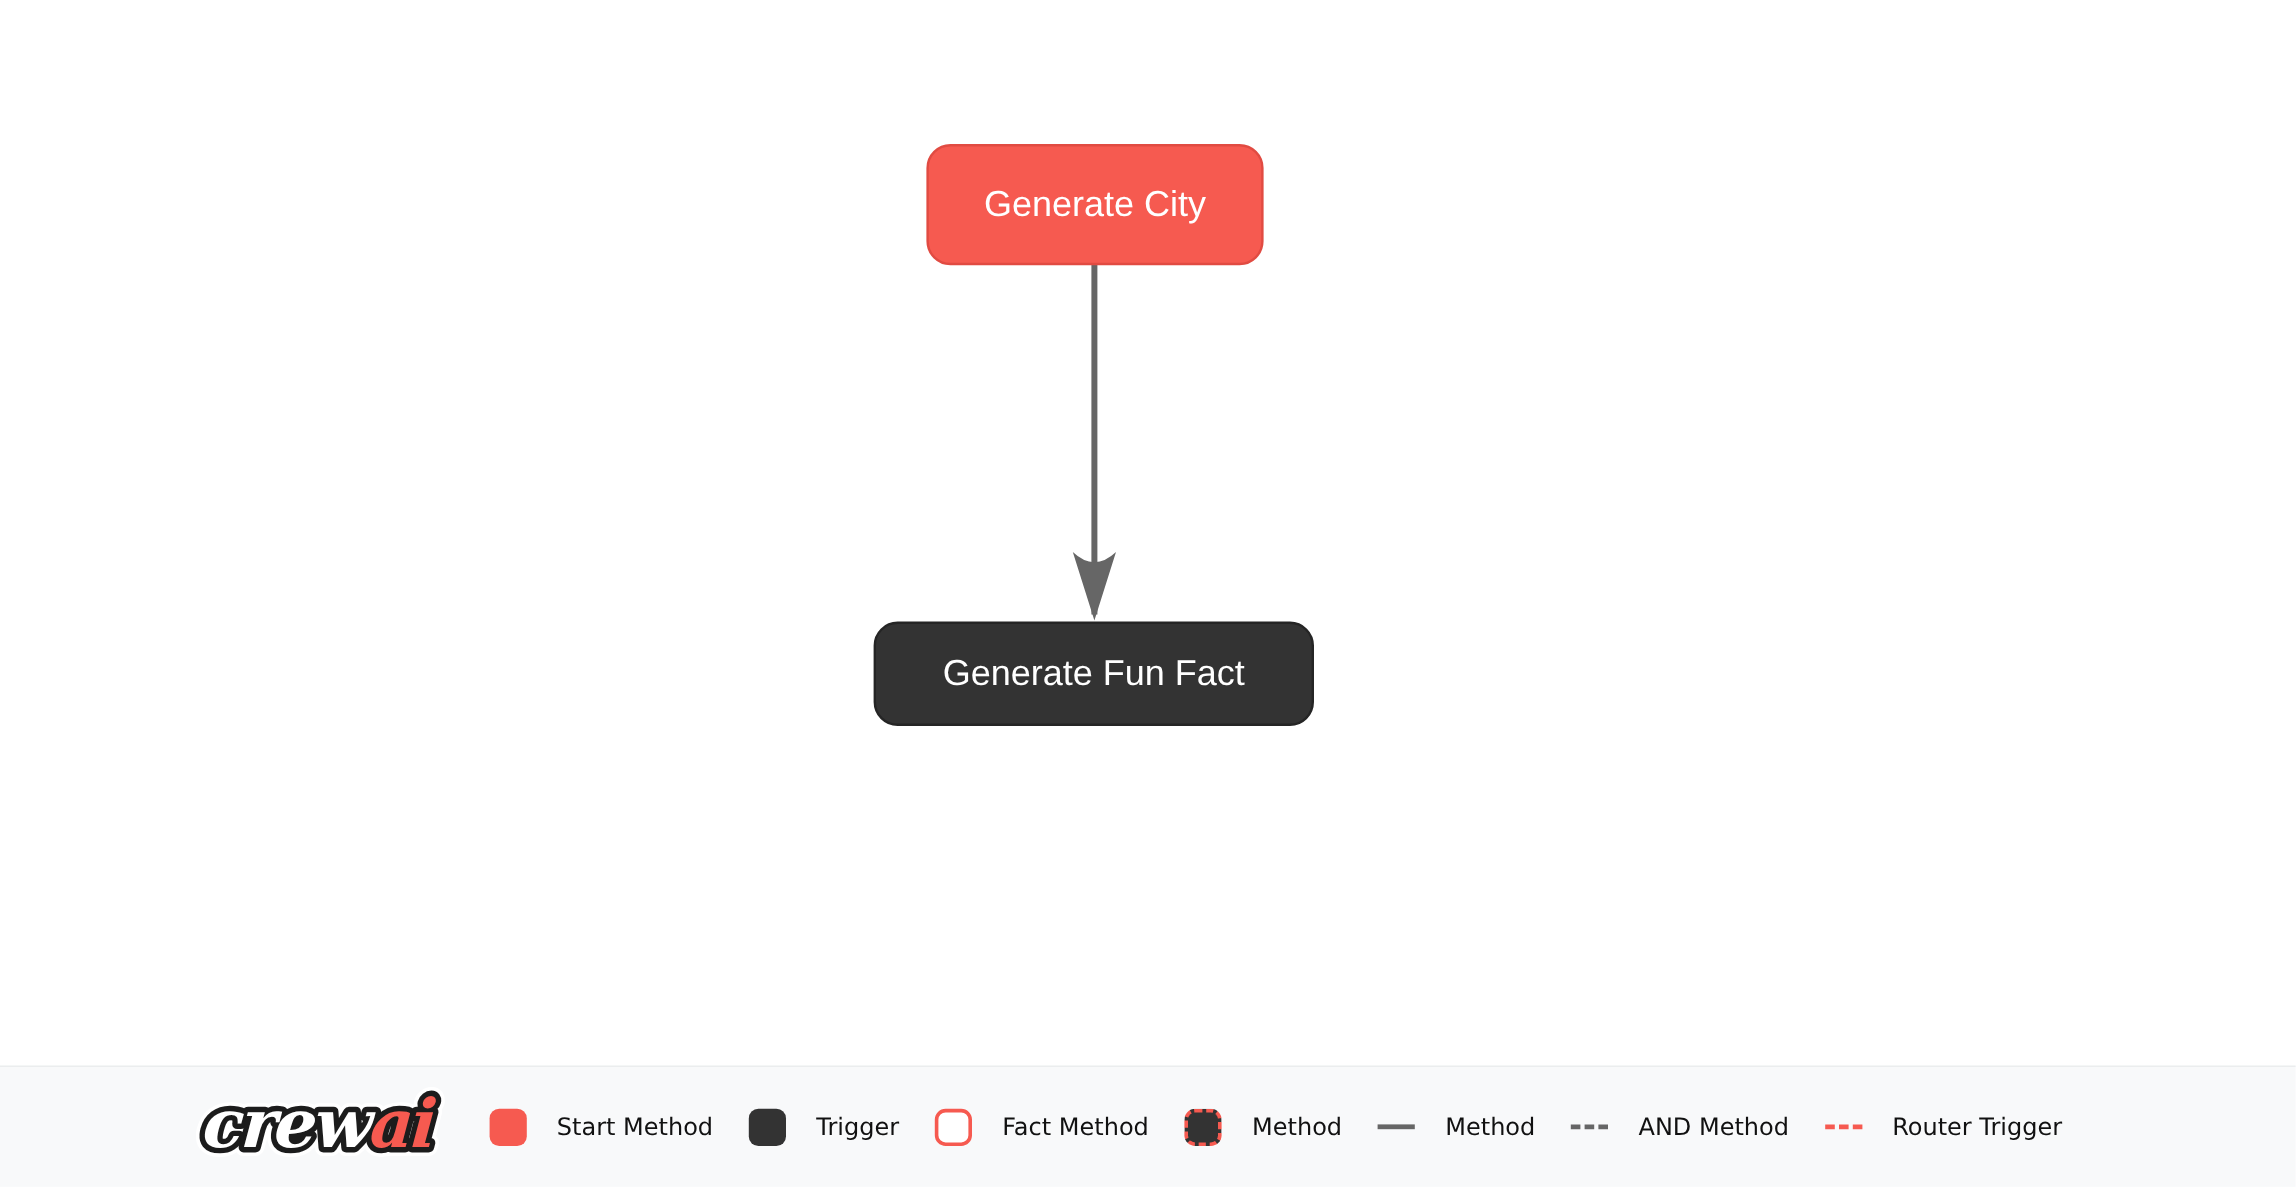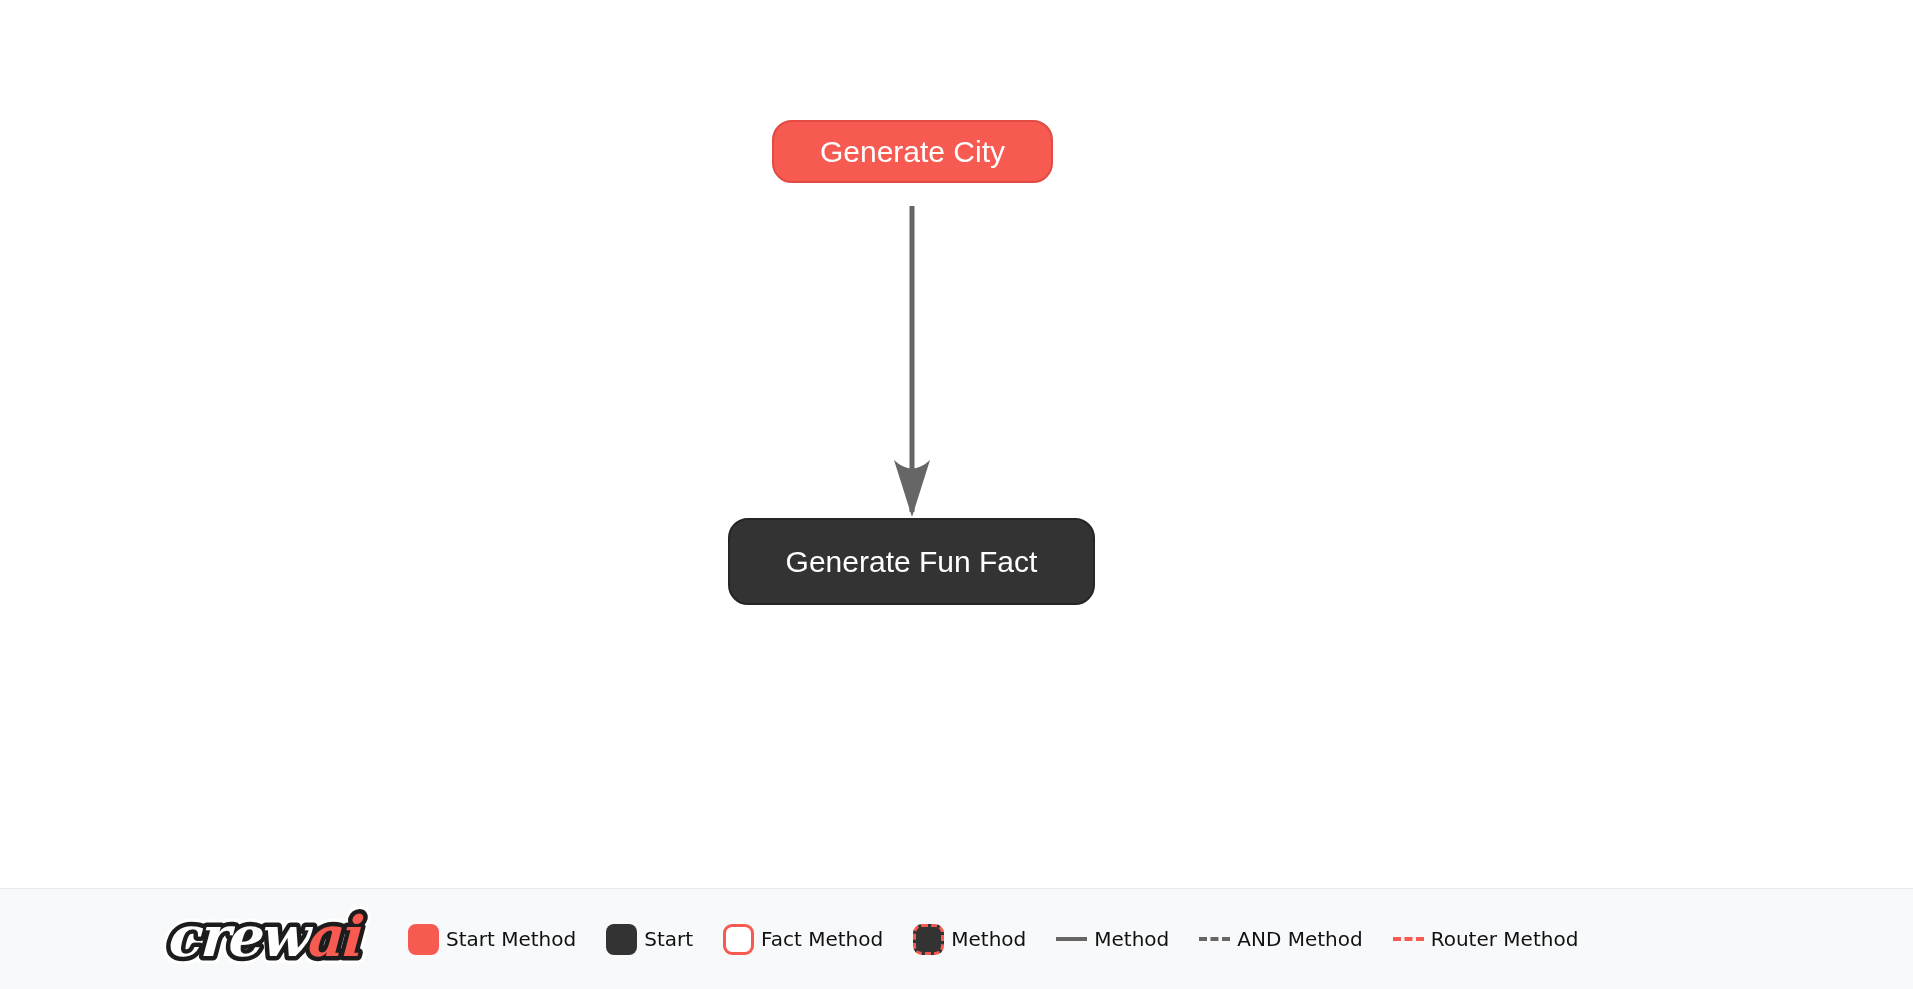--- a/index.html
+++ b/index.html
@@ -39,21 +39,21 @@
     display: flex;
     align-items: center;
     justify-content: center;
     color: var(--node-text);
     font-size: 30px;
     border-radius: 20px;
     white-space: nowrap;
     cursor: pointer;
   }
   .node-start {
-    left: 772px; top: 120px; width: 281px; height: 63px;
+    left: 772px; top: 120px; width: 281px; height: 101px;
     background: var(--red);
     border: 2px solid var(--red-border);
   }
   .node-method {
     left: 728px; top: 518px; width: 367px; height: 87px;
     background: var(--dark);
     border: 2px solid var(--dark-border);
   }
 
   
@@ -72,21 +72,21 @@
   .logo-text {
     font-family: "DejaVu Serif", serif;
     font-style: italic;
     font-weight: bold;
     font-size: 56px;
     letter-spacing: -2px;
   }
   .legend-item {
     display: flex;
     align-items: center;
-    gap: 7px;
+    gap: 25px;
     font-family: "DejaVu Sans", sans-serif;
     font-size: 20px;
     color: var(--legend-text);
     white-space: nowrap;
   }
   .swatch {
     width: 31px; height: 31px;
     border-radius: 8px;
     flex: 0 0 auto;
   }
@@ -136,21 +136,21 @@
     </svg>
   </div>
 
   <div class="legend-item">
     <span class="swatch swatch-start"></span>
     <span>Start Method</span>
   </div>
 
   <div class="legend-item">
     <span class="swatch swatch-method"></span>
-    <span>Start</span>
+    <span>Trigger</span>
   </div>
 
   <div class="legend-item">
     <span class="swatch swatch-crew"></span>
     <span>Fact Method</span>
   </div>
 
   <div class="legend-item">
     <span class="swatch swatch-router"></span>
     <span>Method</span>
@@ -161,16 +161,16 @@
     <span>Method</span>
   </div>
 
   <div class="legend-item">
     <span class="line-swatch line-and-trigger"></span>
     <span>AND Method</span>
   </div>
 
   <div class="legend-item">
     <span class="line-swatch line-router-trigger"></span>
-    <span>Router Method</span>
+    <span>Router Trigger</span>
   </div>
 
 </div>
 
 </body></html>

